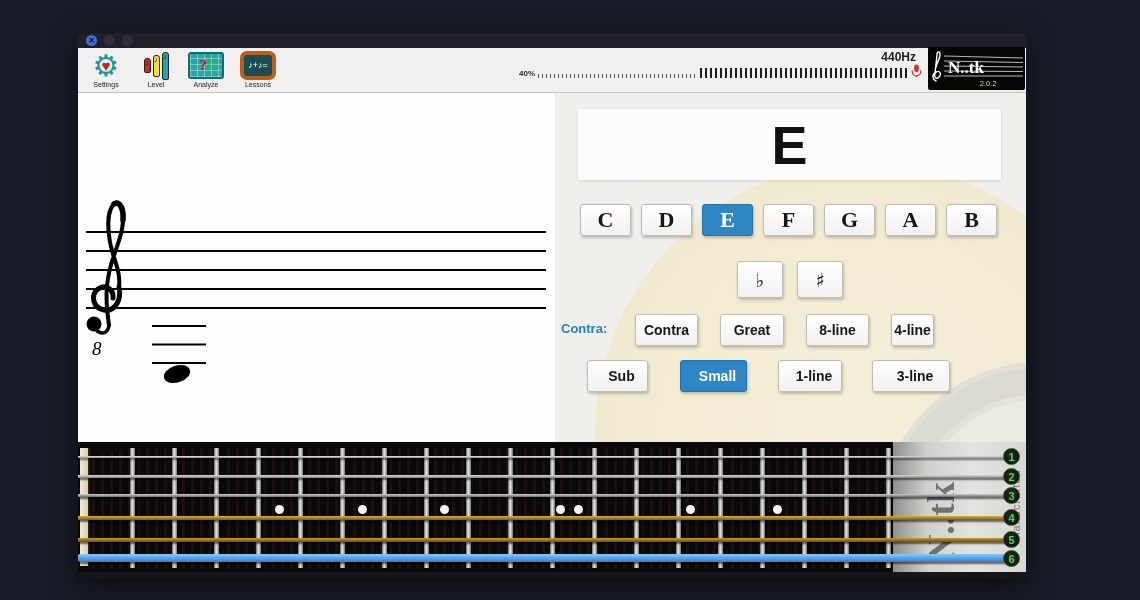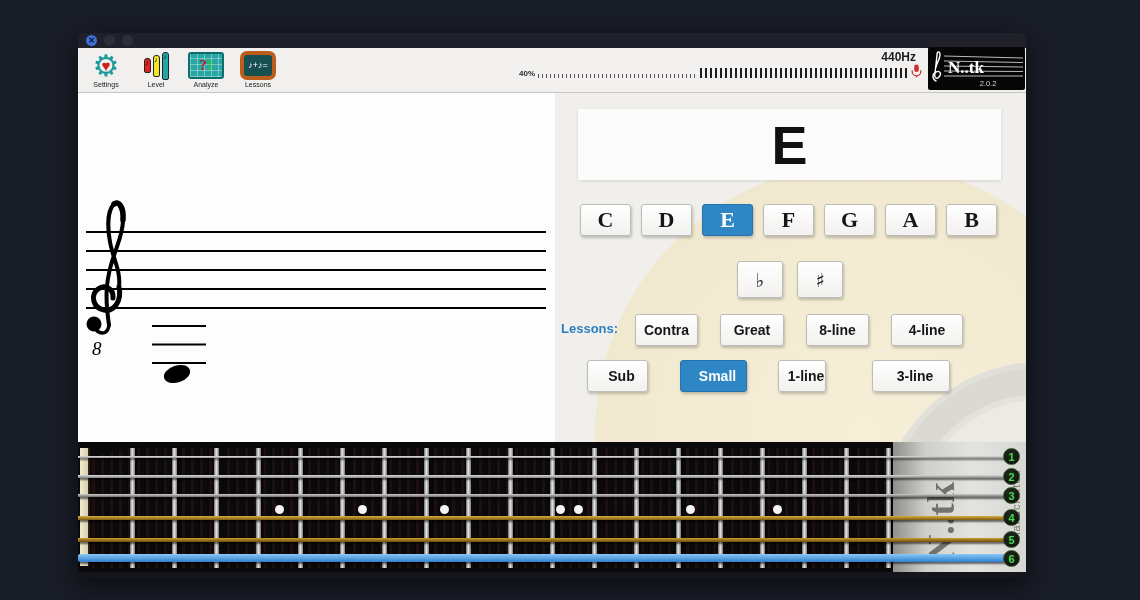--- a/index.html
+++ b/index.html
@@ -236,30 +236,30 @@
       <button class="btn letter-btn" style="left:86px">D</button>
       <button class="btn letter-btn sel" style="left:147px">E</button>
       <button class="btn letter-btn" style="left:208px">F</button>
       <button class="btn letter-btn" style="left:269px">G</button>
       <button class="btn letter-btn" style="left:330px">A</button>
       <button class="btn letter-btn" style="left:391px">B</button>
 
       <button class="btn acc-btn" style="left:182px">♭</button>
       <button class="btn acc-btn" style="left:242px">♯</button>
 
-      <div class="octaves-label">Lessons:</div>
+      <div class="octaves-label">Contra:</div>
 
       <button class="btn oct-btn oct-r1" style="left:80px;  width:63px">Contra</button>
       <button class="btn oct-btn oct-r1" style="left:165px; width:64px">Great</button>
       <button class="btn oct-btn oct-r1" style="left:251px; width:63px">8-line</button>
-      <button class="btn oct-btn oct-r1" style="left:336px; width:72px">4-line</button>
+      <button class="btn oct-btn oct-r1" style="left:336px; width:43px">4-line</button>
 
       <button class="btn oct-btn oct-r2" style="left:32px;  width:61px">Sub</button>
       <button class="btn oct-btn oct-r2 sel" style="left:125px; width:67px">Small</button>
-      <button class="btn oct-btn oct-r2" style="left:223px; width:48px">1-line</button>
+      <button class="btn oct-btn oct-r2" style="left:223px; width:64px">1-line</button>
       <button class="btn oct-btn oct-r2" style="left:317px; width:78px">3-line</button>
     </div>
   </div>
 
   <div class="fretboard">
     <div class="wood"></div>
     <div class="wedge"></div>
     <div class="nut"></div>
 
     <div class="fret" style="left:52px"></div>

